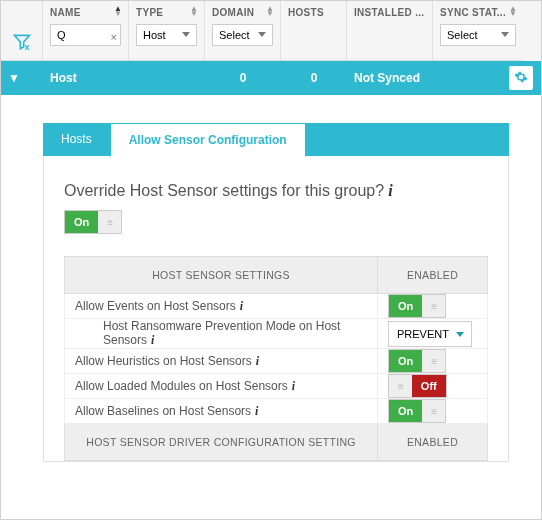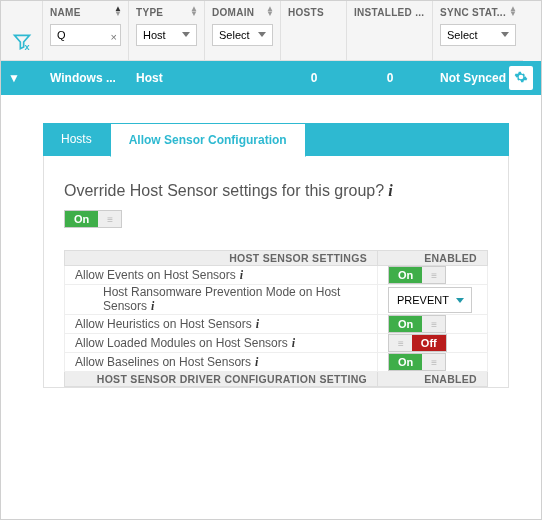--- a/index.html
+++ b/index.html
@@ -27,28 +27,28 @@
   
   .detail{padding:28px 32px 0 42px}
   .tabs{display:flex;background:#2eb9d1}
   .tab{padding:9px 18px;font-size:12px;color:#fff;cursor:pointer}
   .tab.active{background:#fff;color:#2eb9d1;font-weight:600;border:1px solid #2eb9d1;border-bottom:1px solid #fff;margin-bottom:-1px}
   .panel{border:1px solid #e0e0e0;border-top:none;padding:26px 20px 0 20px}
   .override-line{font-size:16px;color:#555;margin-bottom:10px}
   .info-i{font-weight:700;color:#333;font-family:serif;font-style:italic;margin-left:4px;cursor:help}
   
   .tg{display:inline-flex;border:1px solid #ccc}
-  .tg>div{height:16px;padding:0 9px;display:flex;align-items:center;font-size:11px;font-weight:600}
+  .tg>div{height:22px;padding:0 9px;display:flex;align-items:center;font-size:11px;font-weight:600}
   .tg .on{background:#3fae49;color:#fff}
   .tg .off{background:#b91c1c;color:#fff}
   .tg .dim{background:#eee;color:#bbb}
   .tg .hl{font-size:10px;letter-spacing:-1px}
   
   .tbl{width:100%;border-collapse:collapse;margin-top:22px}
-  .tbl th{background:#eee;border:1px solid #ddd;text-align:right;padding:1px 10px;font-size:10.5px;font-weight:700;color:#666;letter-spacing:.3px}
+  .tbl th{background:#eee;border:1px solid #ddd;text-align:center;padding:12px 10px;font-size:10.5px;font-weight:400;color:#666;letter-spacing:.3px}
   .tbl th.ena{width:110px}
   .tbl td{border:1px solid #eee;padding:0 10px;font-size:12px;color:#555;vertical-align:middle}
   .tbl td.ctl{width:110px}
   .sub td:first-child{padding-left:38px;border-top:none}
   .sub td{border-top:none}
   .sel2{height:26px;border:1px solid #ccc;font-size:11px;padding:0 22px 0 8px;appearance:none;-webkit-appearance:none;background:#fff}
   .sel2-wrap{position:relative;display:inline-block}
   .sel2-wrap::after{content:"";position:absolute;right:8px;top:11px;border-left:4px solid transparent;border-right:4px solid transparent;border-top:5px solid #29a;pointer-events:none}
 </style>
 </head>
@@ -99,21 +99,20 @@
     <div class="sorter">
         <span>▲</span>
         <span>▼</span>
       </div>
     <div class="sel-wrap"><select class="sel"><option>Select</option></select></div>
   </div>
 </div>
 
 <div class="trow">
   <div class="tri">▼</div>
-  <div>Windows ...</div>
   <div>Host</div>
   <div></div>
   <div style="text-align:center">0</div>
   <div style="text-align:center">0</div>
   <div style="display:flex;align-items:center;justify-content:space-between;padding-right:11px">
     <span>Not Synced</span>
   </div>
 </div>
 <div style="position:absolute;right:8px;top:65px">
   <div class="gear-btn">

